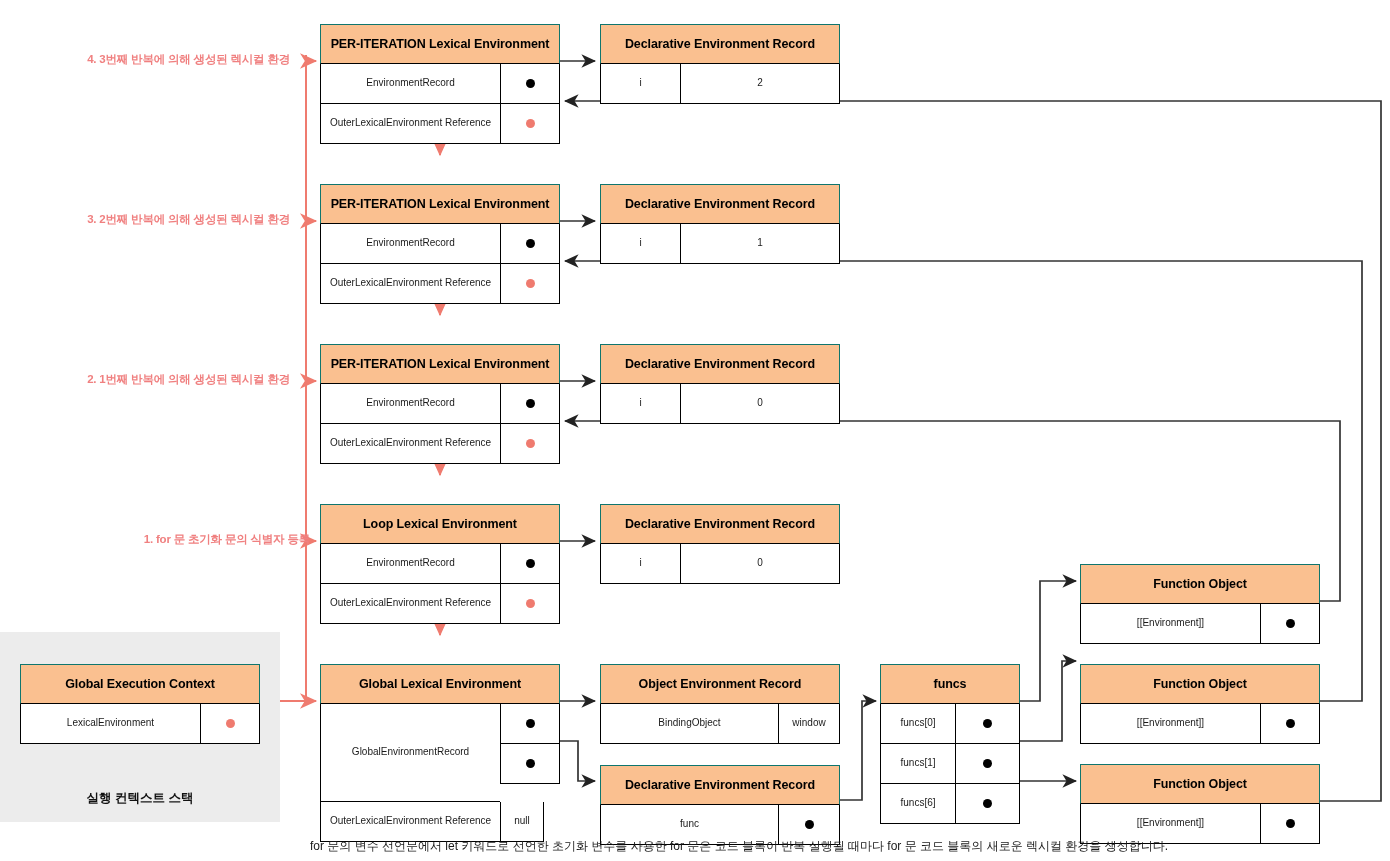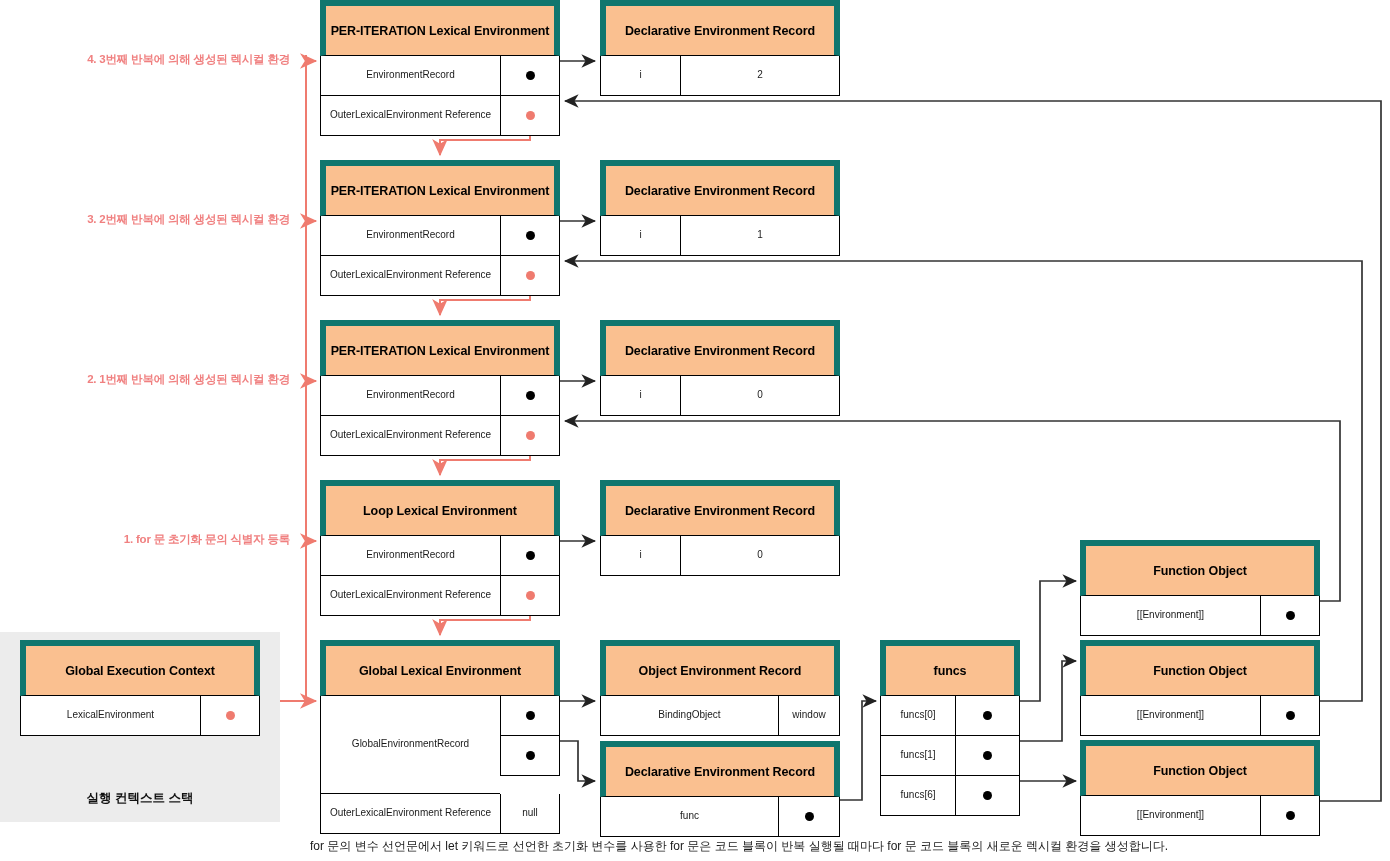--- a/index.html
+++ b/index.html
@@ -5,24 +5,24 @@
   html,body{margin:0;padding:0;background:#ffffff;}
   body{
     font-family:"Liberation Sans","DejaVu Sans",sans-serif;
     -webkit-font-smoothing:antialiased;
   }
   #stage{position:relative;width:1390px;height:861px;overflow:hidden;background:#fff;}
 
   
   .box{position:absolute;box-sizing:border-box;}
   .box .hdr{
-    background:#fac090;border:6px solid #0f766e;border-bottom:1px solid #000;
+    background:#fac090;border:1px solid #0f766e;border-bottom:1px solid #000;
     font-weight:bold;font-size:12.5px;color:#000;text-align:center;
     display:flex;align-items:center;justify-content:center;
-    height:56px;box-sizing:border-box;letter-spacing:-0.1px;
+    height:40px;box-sizing:border-box;letter-spacing:-0.1px;margin-top:24px;
   }
   .row{display:flex;box-sizing:border-box;}
   .cell{
     border:1px solid #000;border-top:none;box-sizing:border-box;
     display:flex;align-items:center;justify-content:center;text-align:center;
     font-size:10px;color:#1a1a1a;background:#fff;line-height:1.25;
   }
   .cell.l{border-right:none;}
 
   
@@ -219,21 +219,21 @@
         <div class="cell" style="width:60px;height:40px;">
             <span class="dot"></span>
           </div>
         <div class="cell" style="width:60px;height:40px;">
             <span class="dot"></span>
           </div>
       </div>
     </div>
     <div class="row">
       <div class="cell l" style="width:180px;height:40px;">OuterLexicalEnvironment Reference</div>
-      <div class="cell" style="width:60px;height:40px;">null</div>
+      <div class="cell" style="width:44px;height:40px;">null</div>
     </div>
   </div>
 
   <div class="box" style="left:600px;top:640px;width:240px;">
     <div class="hdr">Object Environment Record</div>
     <div class="row">
       <div class="cell l" style="width:178px;height:40px;">BindingObject</div>
       <div class="cell" style="width:62px;height:40px;">window</div>
     </div>
   </div>
@@ -294,17 +294,17 @@
       <div class="cell l" style="width:180px;height:40px;">[[Environment]]</div>
       <div class="cell" style="width:60px;height:40px;">
           <span class="dot"></span>
         </div>
     </div>
   </div>
 
   <div class="anno" style="left:0;top:52px;width:290px;">4. 3번째 반복에 의해 생성된 렉시컬 환경</div>
   <div class="anno" style="left:0;top:212px;width:290px;">3. 2번째 반복에 의해 생성된 렉시컬 환경</div>
   <div class="anno" style="left:0;top:372px;width:290px;">2. 1번째 반복에 의해 생성된 렉시컬 환경</div>
-  <div class="anno" style="left:0;top:532px;width:290px;">1. for 문 초기화 문의 식별자 등록</div>
+  <div class="anno" style="left:0;top:532px;width:290px;padding-left:20px;">1. for 문 초기화 문의 식별자 등록</div>
 
   <div id="caption">for 문의 변수 선언문에서 let 키워드로 선언한 초기화 변수를 사용한 for 문은 코드 블록이 반복 실행될 때마다 for 문 코드 블록의 새로운 렉시컬 환경을 생성합니다.</div>
 
 </div>
 
 </body></html>

